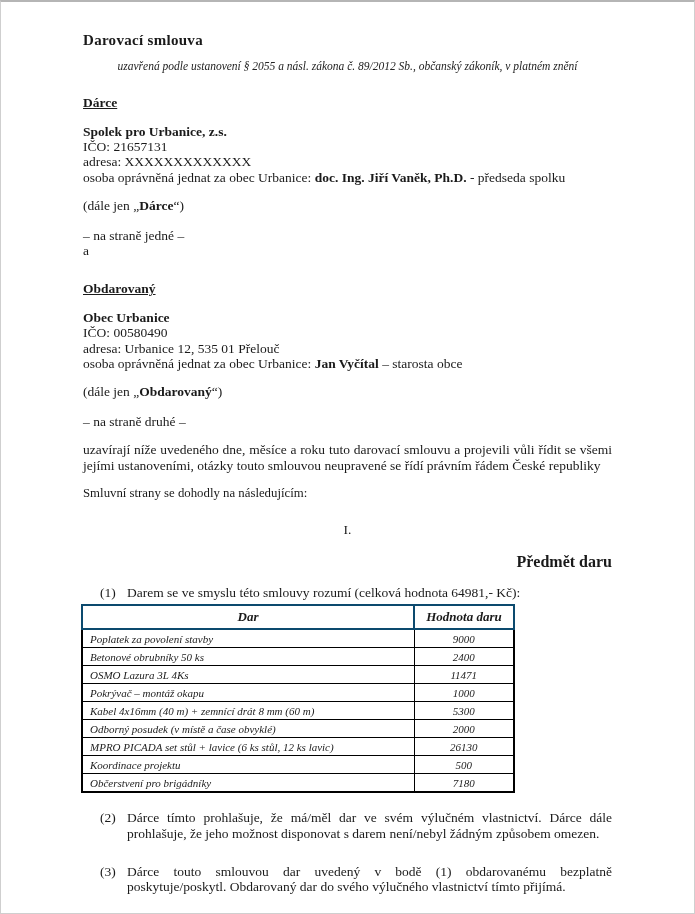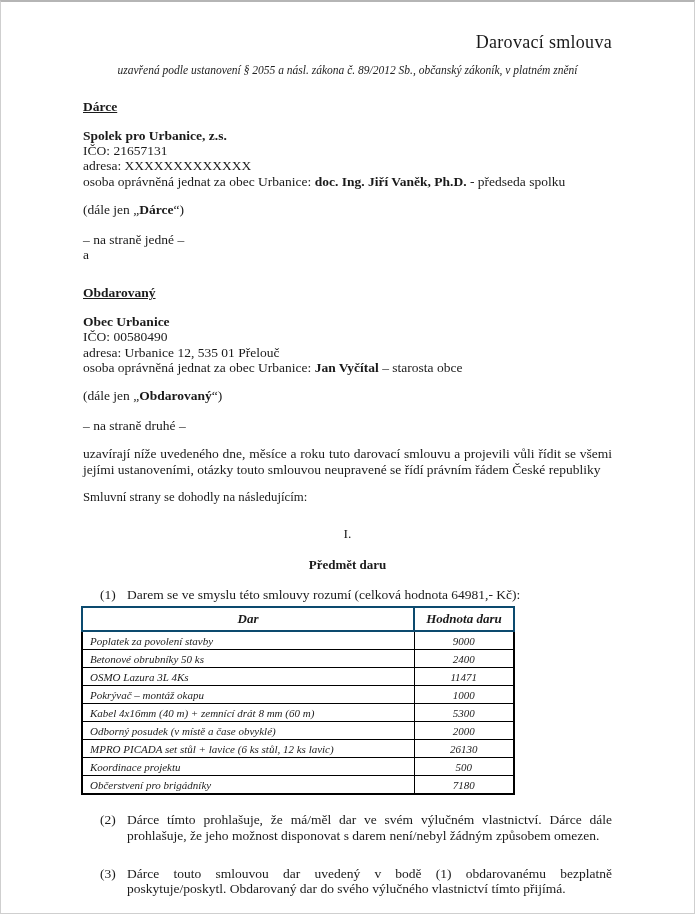--- a/index.html
+++ b/index.html
@@ -12,23 +12,23 @@
   .page {
     width: 695px;
     height: 914px;
     background: #ffffff;
     border: 1px solid #cfcfcf;
     border-top: 2px solid #b5b5b5;
     padding: 30px 82px 20px 82px;
     overflow: hidden;
   }
   .doc-title {
-    text-align: right;
-    font-size: 18px;
-    font-weight: normal;
+    text-align: left;
+    font-size: 15px;
+    font-weight: bold;
     letter-spacing: 0.3px;
   }
   .doc-subtitle {
     text-align: center;
     font-style: italic;
     font-size: 11.5px;
     margin-top: 11px;
     color: #222;
   }
   .party-heading {
@@ -44,21 +44,21 @@
   .conj-line { font-size: 13.5px; line-height: 15.2px; }
   .bold { font-weight: bold; }
   .preamble {
     margin-top: 13px;
     font-size: 13.5px;
     line-height: 15.5px;
     text-align: justify;
   }
   .agreement { margin-top: 13px; font-size: 12.8px; }
   .article-numeral { margin-top: 21px; text-align: center; font-size: 13.5px; }
-  .article-heading { margin-top: 15px; text-align: center; font-size: 13px; font-weight: bold; }
+  .article-heading { margin-top: 15px; text-align: right; font-size: 16px; font-weight: bold; }
   .clause {
     position: relative;
     padding-left: 44px;
     font-size: 13.5px;
     line-height: 15.8px;
     text-align: justify;
   }
   .clause .clause-num { position: absolute; left: 17px; top: 0; }
   .clause-1 { margin-top: 14px; text-align: left; }
   .clause-after-table { margin-top: 17px; }

